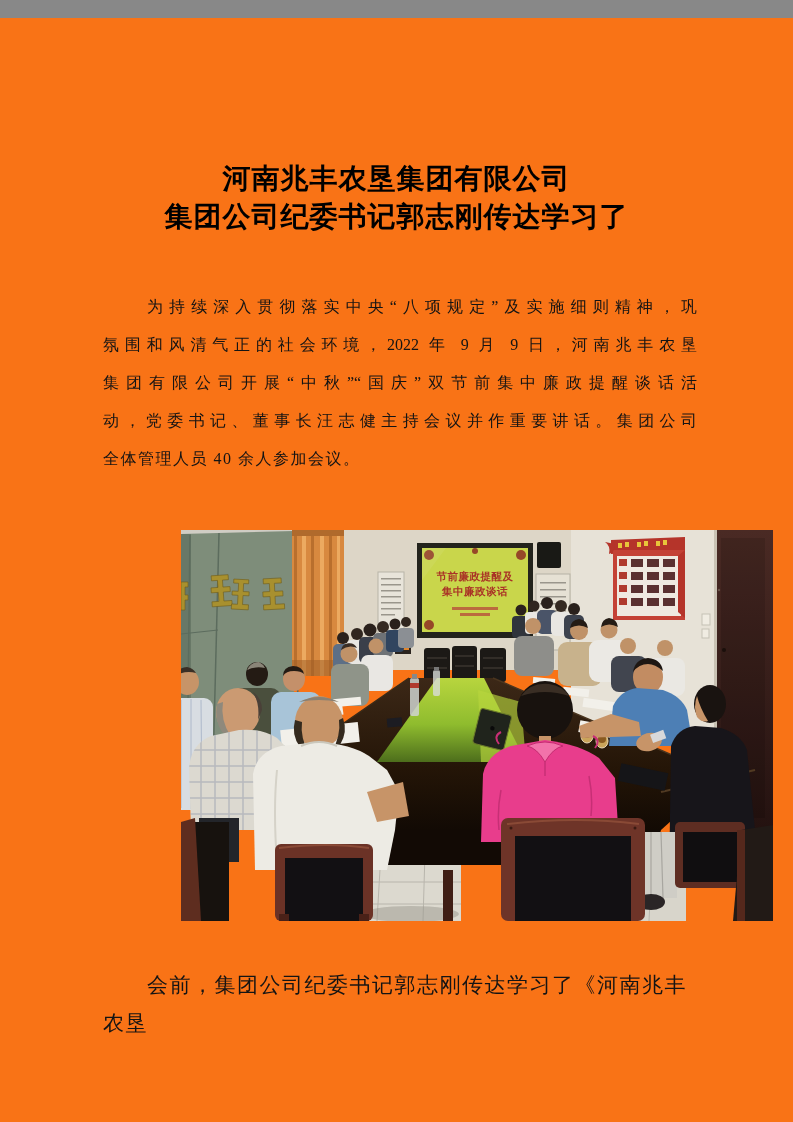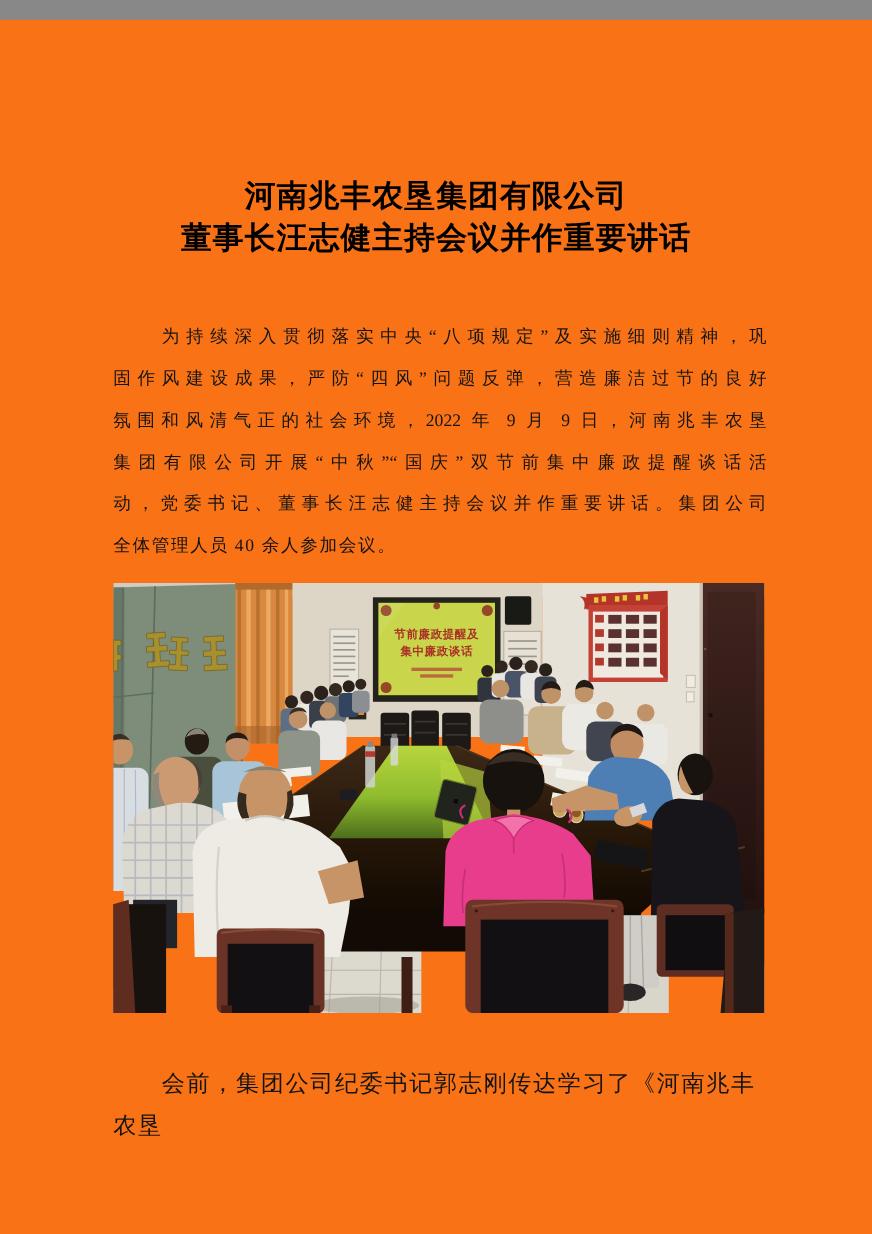--- a/index.html
+++ b/index.html
@@ -9,36 +9,35 @@
     margin:18px auto;overflow:hidden;
   }
   .doc-title{position:absolute;top:142px;left:0;width:793px;text-align:center;
     font-weight:bold;font-size:28px;line-height:38px;color:#000;letter-spacing:1px;}
   .para1{position:absolute;top:270px;left:103px;width:594px;font-size:16px;line-height:38px;color:#141414;}
   .para1 .jl{text-align:justify;text-align-last:justify;height:38px;overflow:hidden;}
   .para1 .first{text-indent:44px;}
   .para1 .last{text-align:right;text-align-last:left;letter-spacing:1.5px;}
   .para2{position:absolute;top:948px;left:103px;width:594px;font-size:21px;line-height:38px;
     color:#141414;text-indent:44px;letter-spacing:1.5px;}
-  .photo-wrap{position:absolute;top:512px;left:103px;width:670px;height:391px;}
+  .photo-wrap{position:absolute;top:512px;left:103px;width:670px;height:391px;text-align:right;}
   svg text.scr{font-family:"Liberation Sans","DejaVu Sans",sans-serif;font-weight:bold;}
 </style>
 </head>
 <body>
 
 <div class="page">
 
   <div class="doc-title">
     <div>河南兆丰农垦集团有限公司</div>
-    <div>董事长汪志健主持会议并作重要讲话</div>
+    <div>集团公司纪委书记郭志刚传达学习了</div>
   </div>
 
   <div class="para1">
     <div class="jl first">为持续深入贯彻落实中央“八项规定”及实施细则精神，巩</div>
-    <div class="jl">固作风建设成果，严防“四风”问题反弹，营造廉洁过节的良好</div>
     <div class="jl">氛围和风清气正的社会环境，2022 年 9 月 9 日，河南兆丰农垦</div>
     <div class="jl">集团有限公司开展“中秋”“国庆”双节前集中廉政提醒谈话活</div>
     <div class="jl">动，党委书记、董事长汪志健主持会议并作重要讲话。集团公司</div>
     <div class="jl last">全体管理人员 40 余人参加会议。</div>
   </div>
 
   <div class="photo-wrap">
     <svg viewBox="0 0 592 391" width="592" height="391">
       <defs>
         <linearGradient id="gTable" x1="0" y1="0" x2="0" y2="1">

